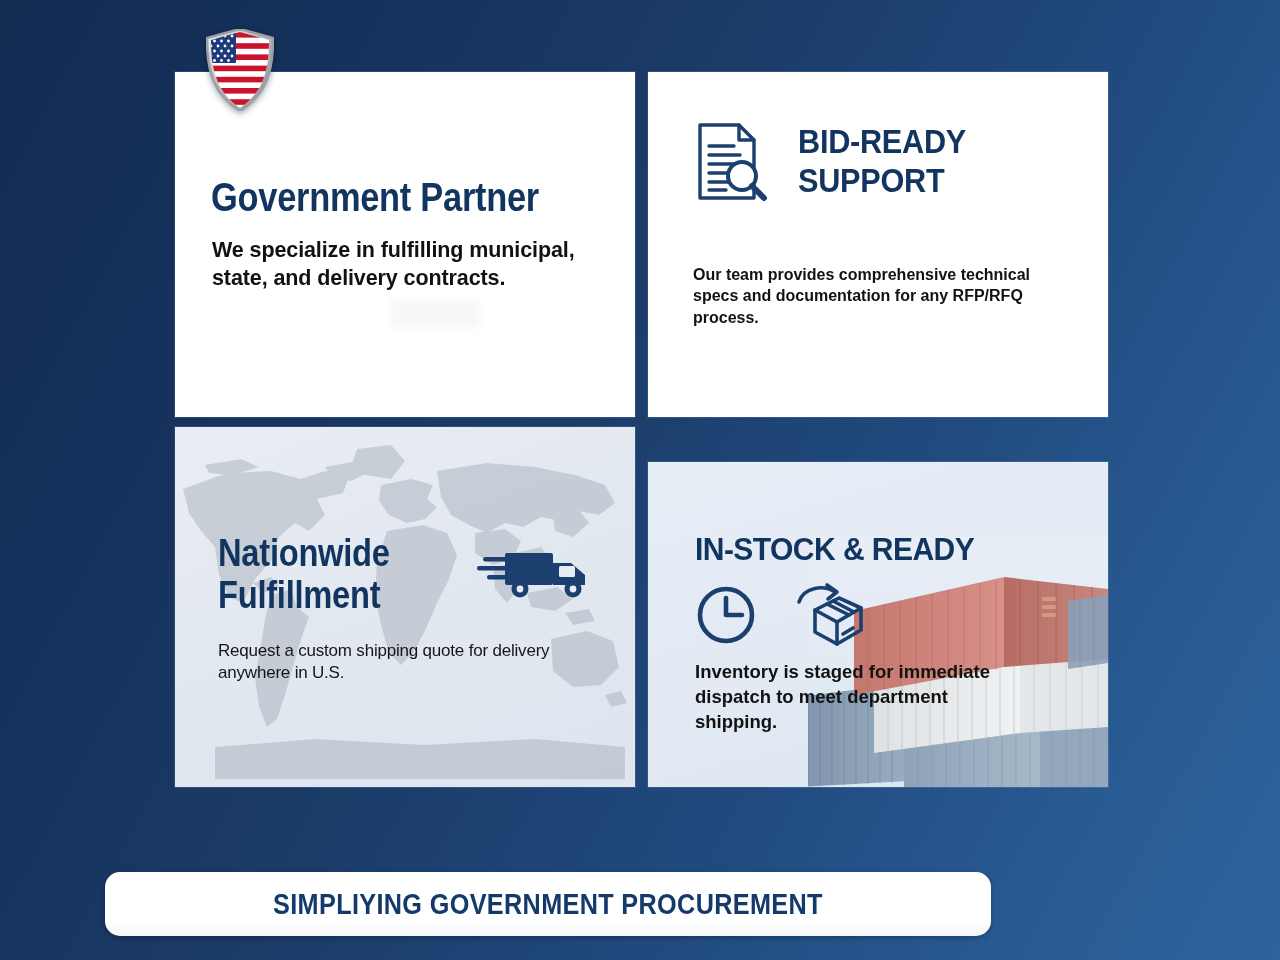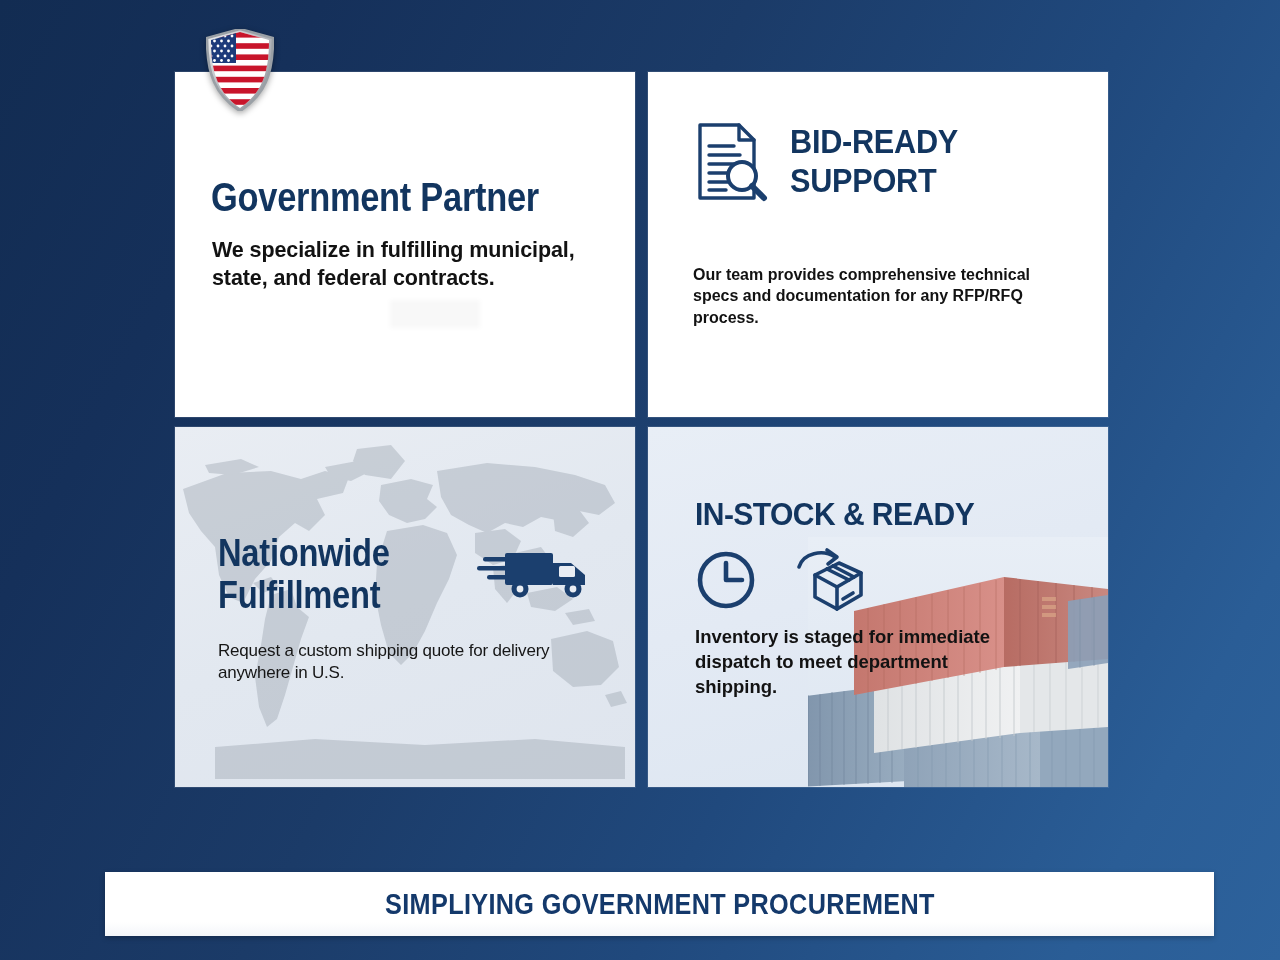--- a/index.html
+++ b/index.html
@@ -48,20 +48,21 @@
 
   .card.plain { background: #ffffff; }
 
   .card.map-card {
     background: linear-gradient(160deg, #e9edf3 0%, #e2e8f0 50%, #dfe5ee 100%);
     text-decoration: underline;
   }
 
   .card.stock-card {
     background: linear-gradient(165deg, #e8eef6 0%, #e3eaf4 45%, #dde6f1 100%);
+    margin-top: 35px;
   }
 
   
   .headline {
     font-family: "Liberation Sans Narrow", "Liberation Sans", sans-serif;
     font-weight: bold;
     color: #12355f;
     letter-spacing: -0.3px;
     line-height: 1.06;
     margin: 0;
@@ -102,21 +103,21 @@
     filter: blur(2px);
   }
 
   
   #card-bid .icon-row {
     position: absolute;
     left: 46px;
     top: 48px;
     display: flex;
     align-items: flex-start;
-    gap: 22px;
+    gap: 30px;
   }
   #card-bid .headline {
     font-size: 33px;
     line-height: 1.07;
     transform: scaleX(0.93);
     margin-top: 4px;
   }
   #card-bid .body-text {
     position: absolute;
     left: 45px;
@@ -202,27 +203,28 @@
     height: 82px;
     z-index: 5;
     filter: drop-shadow(0 2px 3px rgba(0,0,0,0.35));
   }
 
   
   #bottom-banner {
     position: absolute;
     left: 105px;
     top: 872px;
-    width: 1109px;
+    width: 886px;
     height: 64px;
     background: linear-gradient(180deg,#ffffff 0%,#ffffff 78%,#f4f6f9 100%);
     display: flex;
     align-items: center;
     justify-content: center;
     box-shadow: 0 2px 5px rgba(0,0,0,0.25);
+    border-radius: 15px;
   }
   #bottom-banner .banner-text {
     font-family: "Liberation Sans Narrow", "Liberation Sans", sans-serif;
     font-weight: bold;
     font-size: 29px;
     color: #14396b;
     letter-spacing: 0.4px;
     transform: scaleX(0.87);
   }
 </style>
@@ -282,21 +284,21 @@
       </g>
       <path d="M34 0 L67 9 C67 45 59 66 34 82 C9 66 1 45 1 9 Z" fill="none" stroke="#9aa0a6" stroke-width="2.6"></path>
     </svg>
   </div>
 
   <div id="card-grid">
 
     <div class="card plain" id="card-gov">
       <div class="ghost-mark"></div>
       <h2 class="headline">Government Partner</h2>
-      <p class="body-text">We specialize in fulfilling municipal, state, and federal contracts.</p>
+      <p class="body-text">We specialize in fulfilling municipal, state, and delivery contracts.</p>
     </div>
 
     <div class="card plain" id="card-bid">
       <div class="icon-row">
         <span>
           <svg width="74" height="84" viewBox="0 0 74 84" aria-hidden="true">
             <g fill="none" stroke="#1b3f6e" stroke-width="3.4" stroke-linecap="round" stroke-linejoin="round">
               <path d="M6 5 H45 L60 20 V78 H6 Z"></path>
               <path d="M45 5 V20 H60"></path>
               <path d="M15 26 H40"></path>

